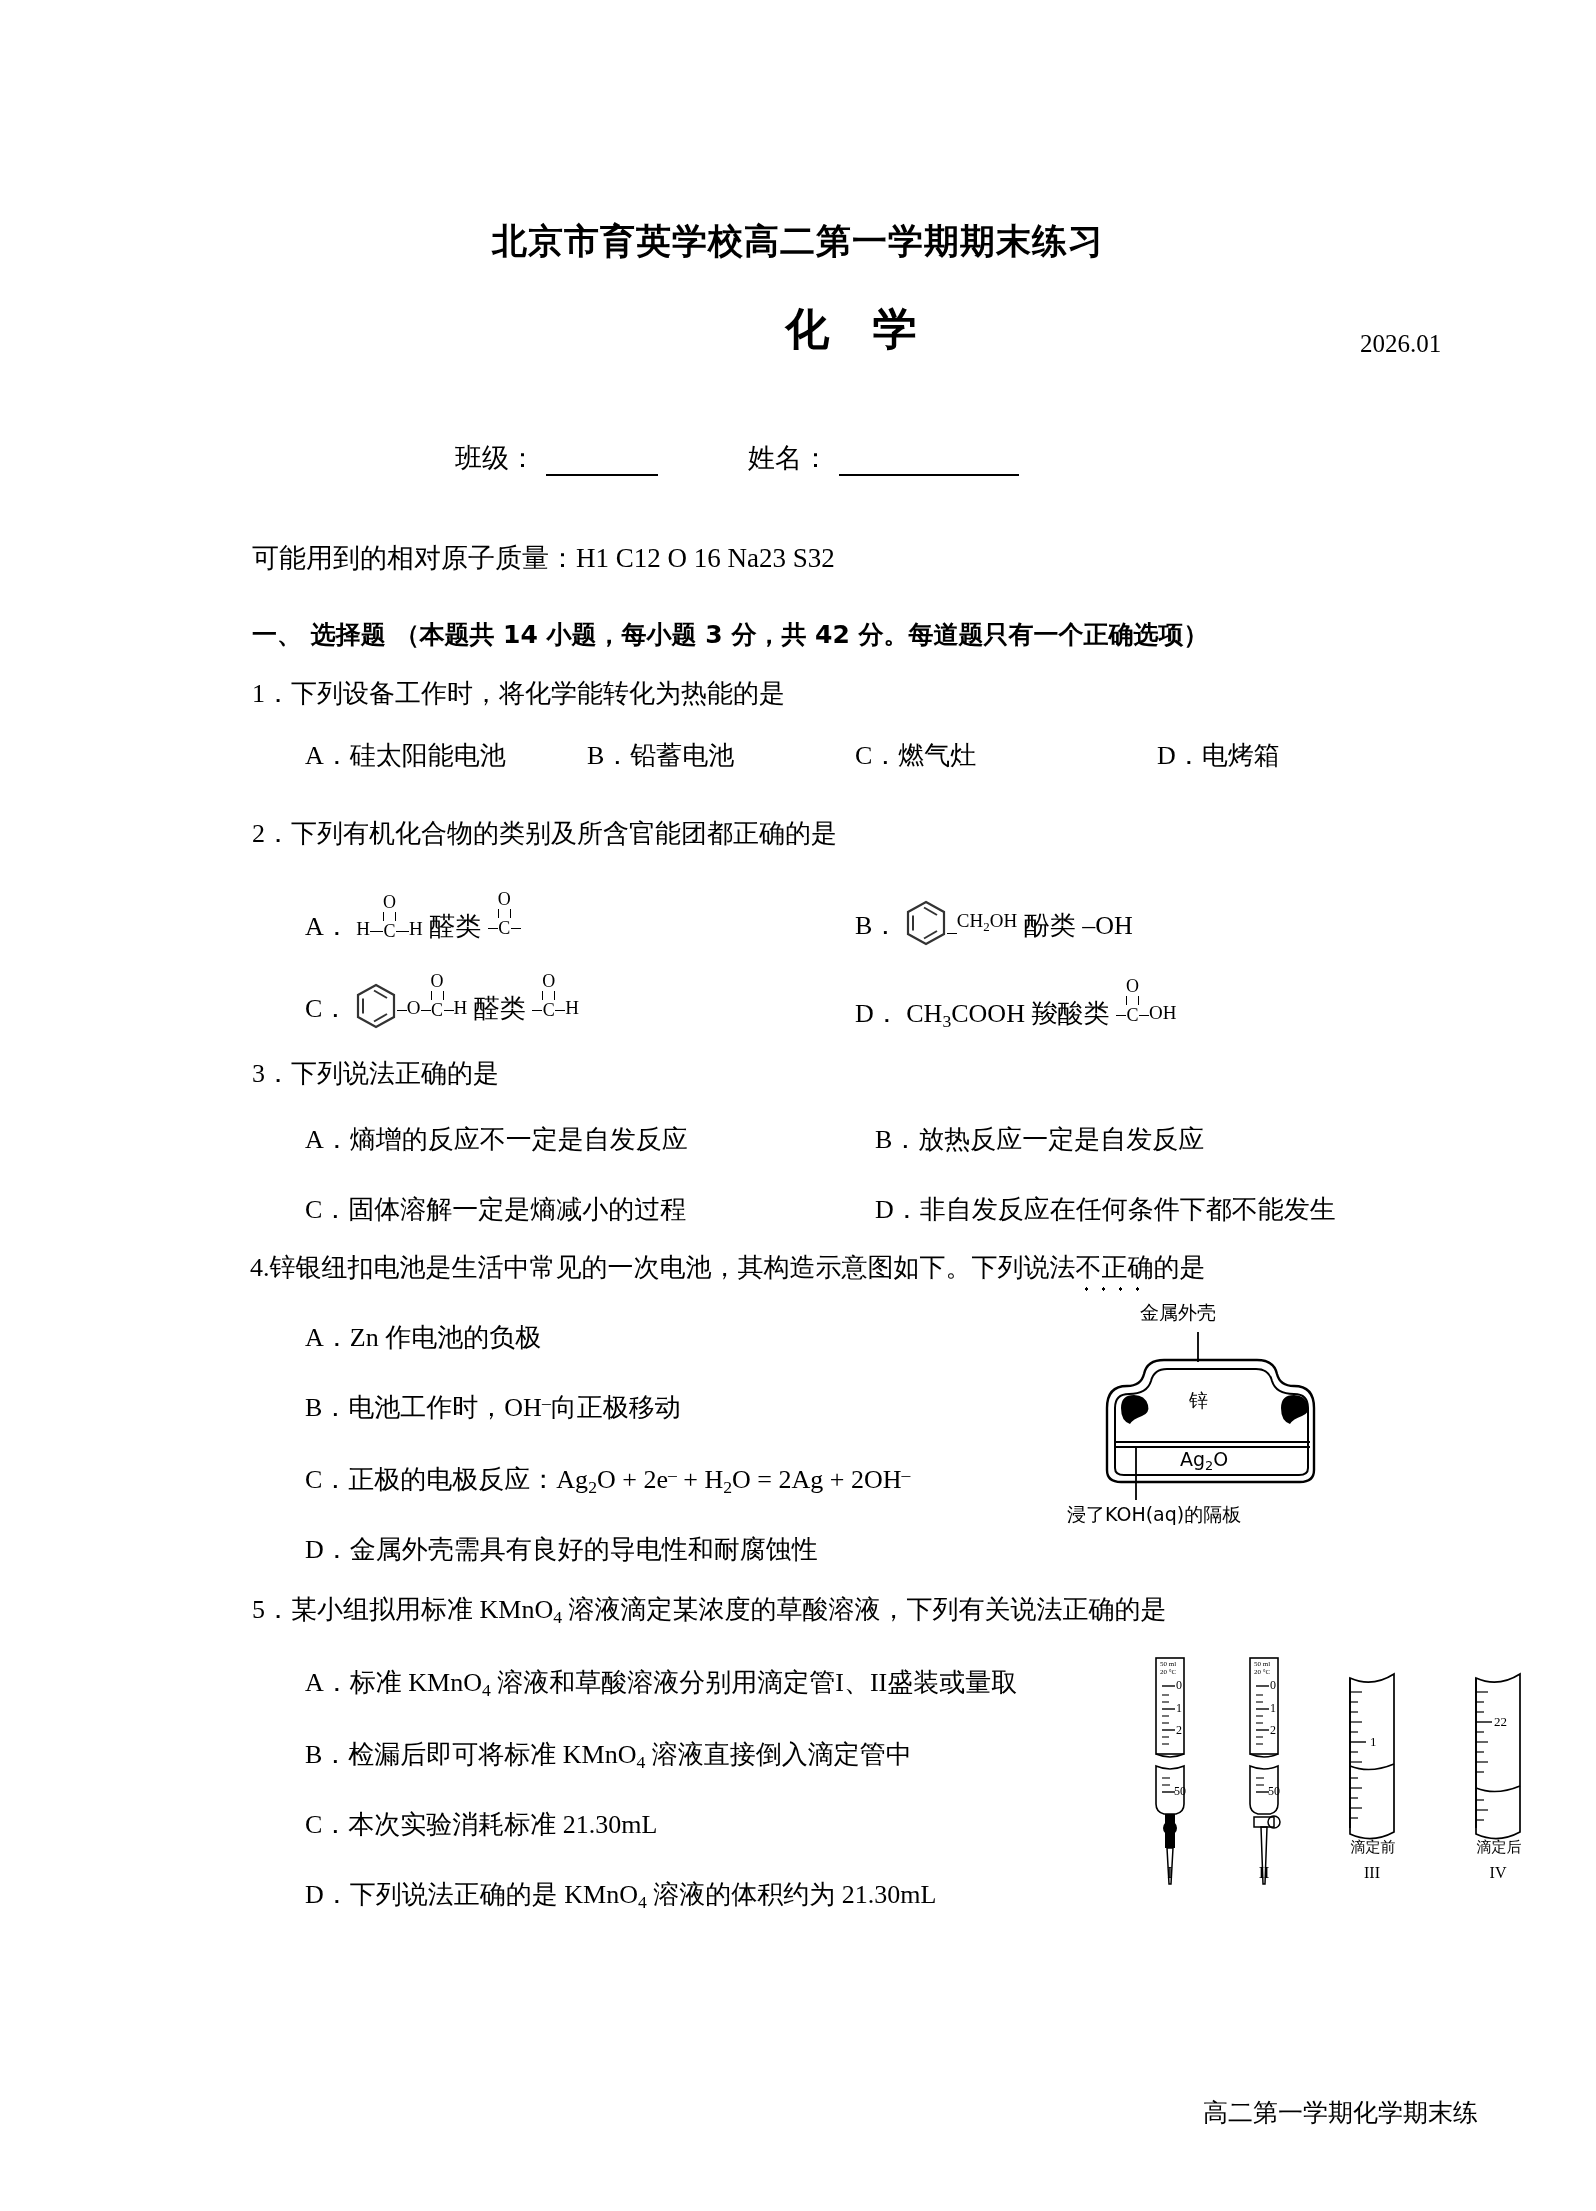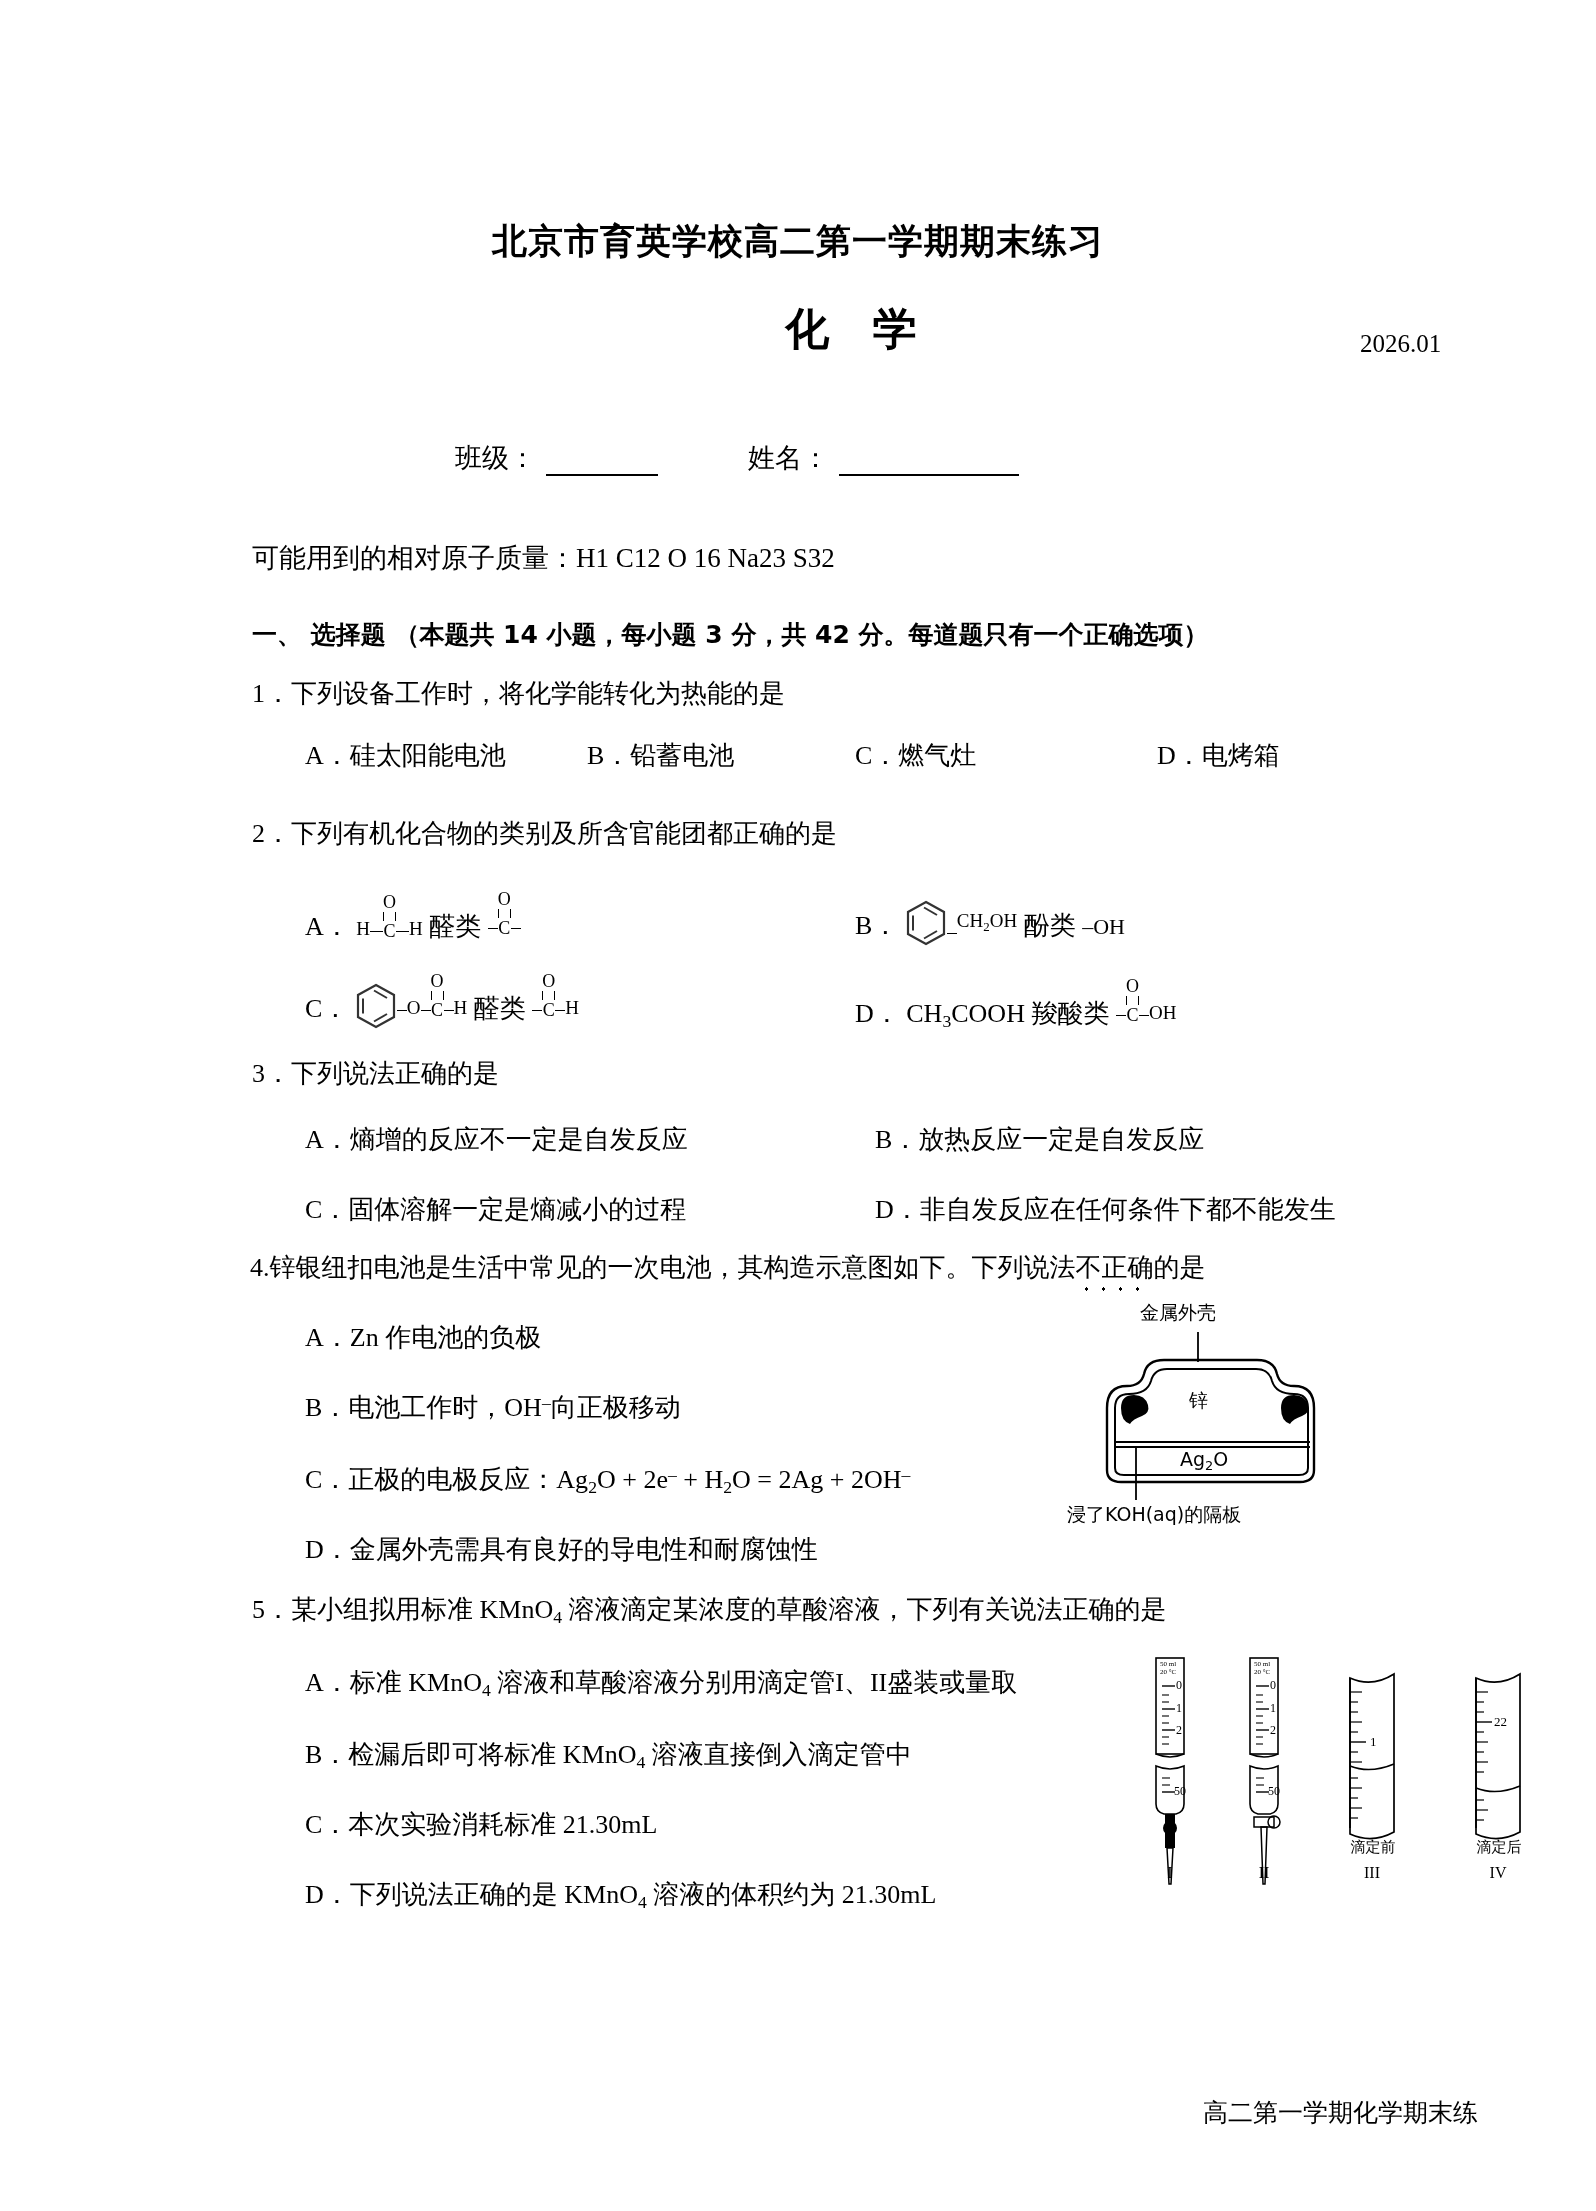--- a/index.html
+++ b/index.html
@@ -178,21 +178,21 @@
           <polygon points="21,2 39,12 39,34 21,44 3,34 3,12" fill="none" stroke="#333" stroke-width="2.2"></polygon>
           <line x1="8" y1="15.5" x2="8" y2="30.5" stroke="#333" stroke-width="2"></line>
           <line x1="19" y1="38.5" x2="32" y2="31" stroke="#333" stroke-width="2"></line>
           <line x1="19" y1="7.5" x2="32" y2="15" stroke="#333" stroke-width="2"></line>
         </svg>
       </span>
         <span class="bond-sm" style="top:0;"></span>
         <span style="font-size:19px;"><span>CH</span><sub>2</sub><span>OH</span></span>
     </span>
     <span style="font-size:26px;">酚类</span>
-    <span style="font-size:22px;">–OH</span>
+    <span style="font-size:26px;">–OH</span>
   </div>
 
   <div class="q-opt" style="left:305px; top:970px;">
     <span>C．</span>
     <span class="struct">
       <span class="benzene">
         <svg width="42" height="46" viewBox="0 0 42 46">
           <polygon points="21,2 39,12 39,34 21,44 3,34 3,12" fill="none" stroke="#333" stroke-width="2.2"></polygon>
           <line x1="8" y1="15.5" x2="8" y2="30.5" stroke="#333" stroke-width="2"></line>
           <line x1="19" y1="38.5" x2="32" y2="31" stroke="#333" stroke-width="2"></line>

